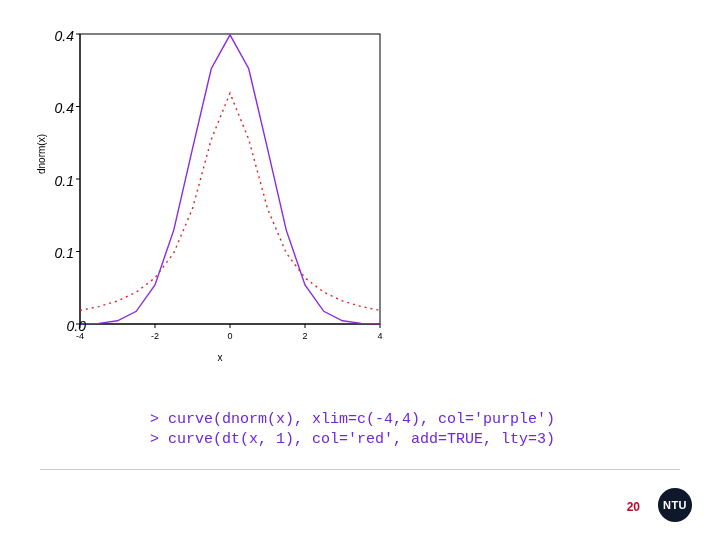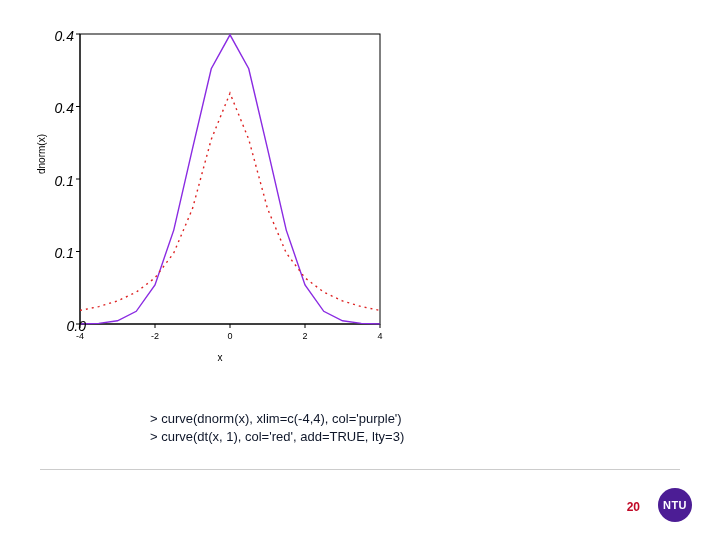--- a/index.html
+++ b/index.html
@@ -55,42 +55,42 @@
   .tick-x {
     position: absolute;
     font-size: 9px;
     text-align: center;
     transform: translateX(-50%);
   }
   .code-block {
     position: absolute;
     left: 150px;
     top: 410px;
-    font-family: Liberation Sans, sans-serif;
-    font-size: 13px;
+    font-family: Liberation Mono, monospace;
+    font-size: 15px;
     line-height: 1.35;
-    color: #0f172a;
+    color: #6d28d9;
     white-space: pre;
   }
   .page-num {
     position: absolute;
     right: 80px;
     bottom: 26px;
     font-size: 12px;
     color: #c10927;
     font-weight: bold;
     font-family: Arial, sans-serif;
   }
   .logo {
     position: absolute;
     right: 28px;
     bottom: 18px;
     width: 34px;
     height: 34px;
-    background: #4c1d95;
+    background: #0f172a;
     border-radius: 50%;
     color: #fff;
     font-size: 11px;
     line-height: 34px;
     text-align: center;
     font-weight: bold;
     font-family: Arial, sans-serif;
     letter-spacing: 0.5px;
     margin-left: 20px;
   }

